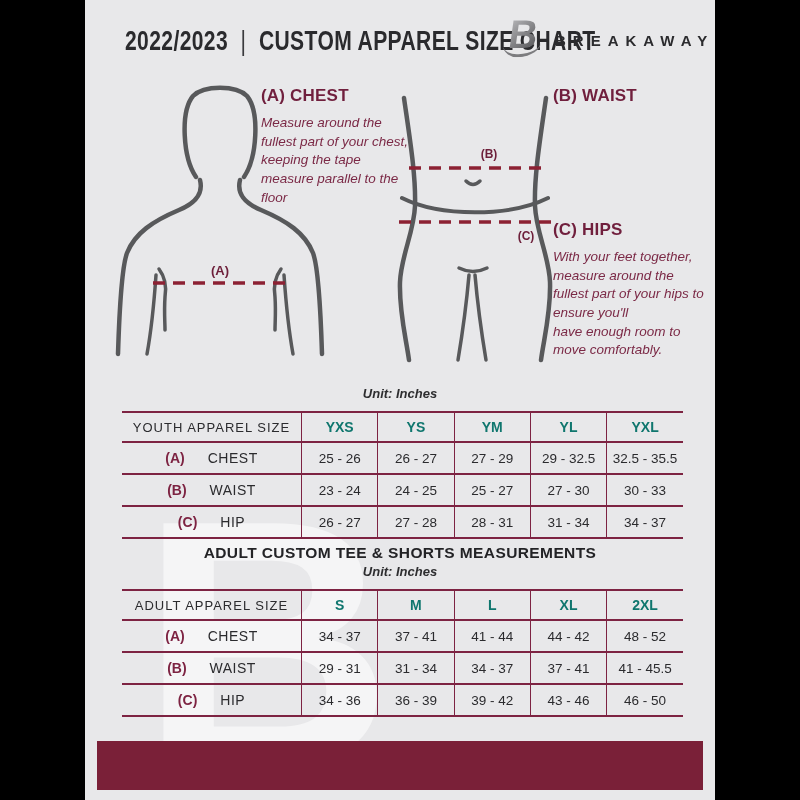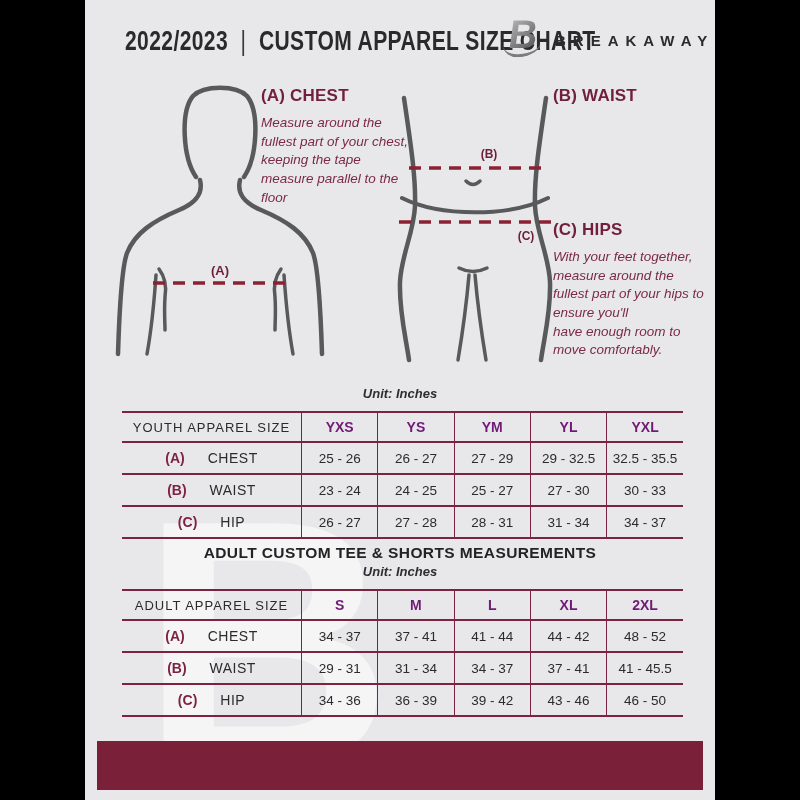--- a/index.html
+++ b/index.html
@@ -56,21 +56,21 @@
 
   
   .size-table { border-collapse:collapse; table-layout:fixed; width:561px; }
   .size-table th, .size-table td { padding:0; border-top:2px solid #7d2342; }
   .size-table tr.last td { border-bottom:2px solid #7d2342; }
   .size-table th:not(.rowhead), .size-table td:not(.rowhead) { border-left:1.5px solid #7d2342; text-align:center; }
   .size-table tr { height:32px; }
   .size-table tr.head { height:30px; }
   .rowhead { text-align:center; padding-left:14px; width:179px; }
   .col-size-label { font-size:13px; font-weight:400; letter-spacing:1px; color:#2b2b2e; }
-  .col-h { font-size:14px; font-weight:bold; color:#701a75;margin-top:8px; }
+  .col-h { font-size:14px; font-weight:bold; color:#0f766e;margin-top:8px; }
   .cell-v { font-size:13.5px; color:#2b2b2e;margin-top:23px; }
   .row-prefix { font-weight:bold; color:#7d2342; font-size:14px; }
   .row-label { font-size:14px; color:#2b2b2e; letter-spacing:0.5px; margin-left:23px; }
   .tbl-youth { left:37px; top:411px; }
   .tbl-adult { left:37px; top:589px; }
 
   
   .footer-bar { left:12px; top:741px; width:606px; height:49px; background:#7a2038; }
 
   svg { overflow:visible; }

